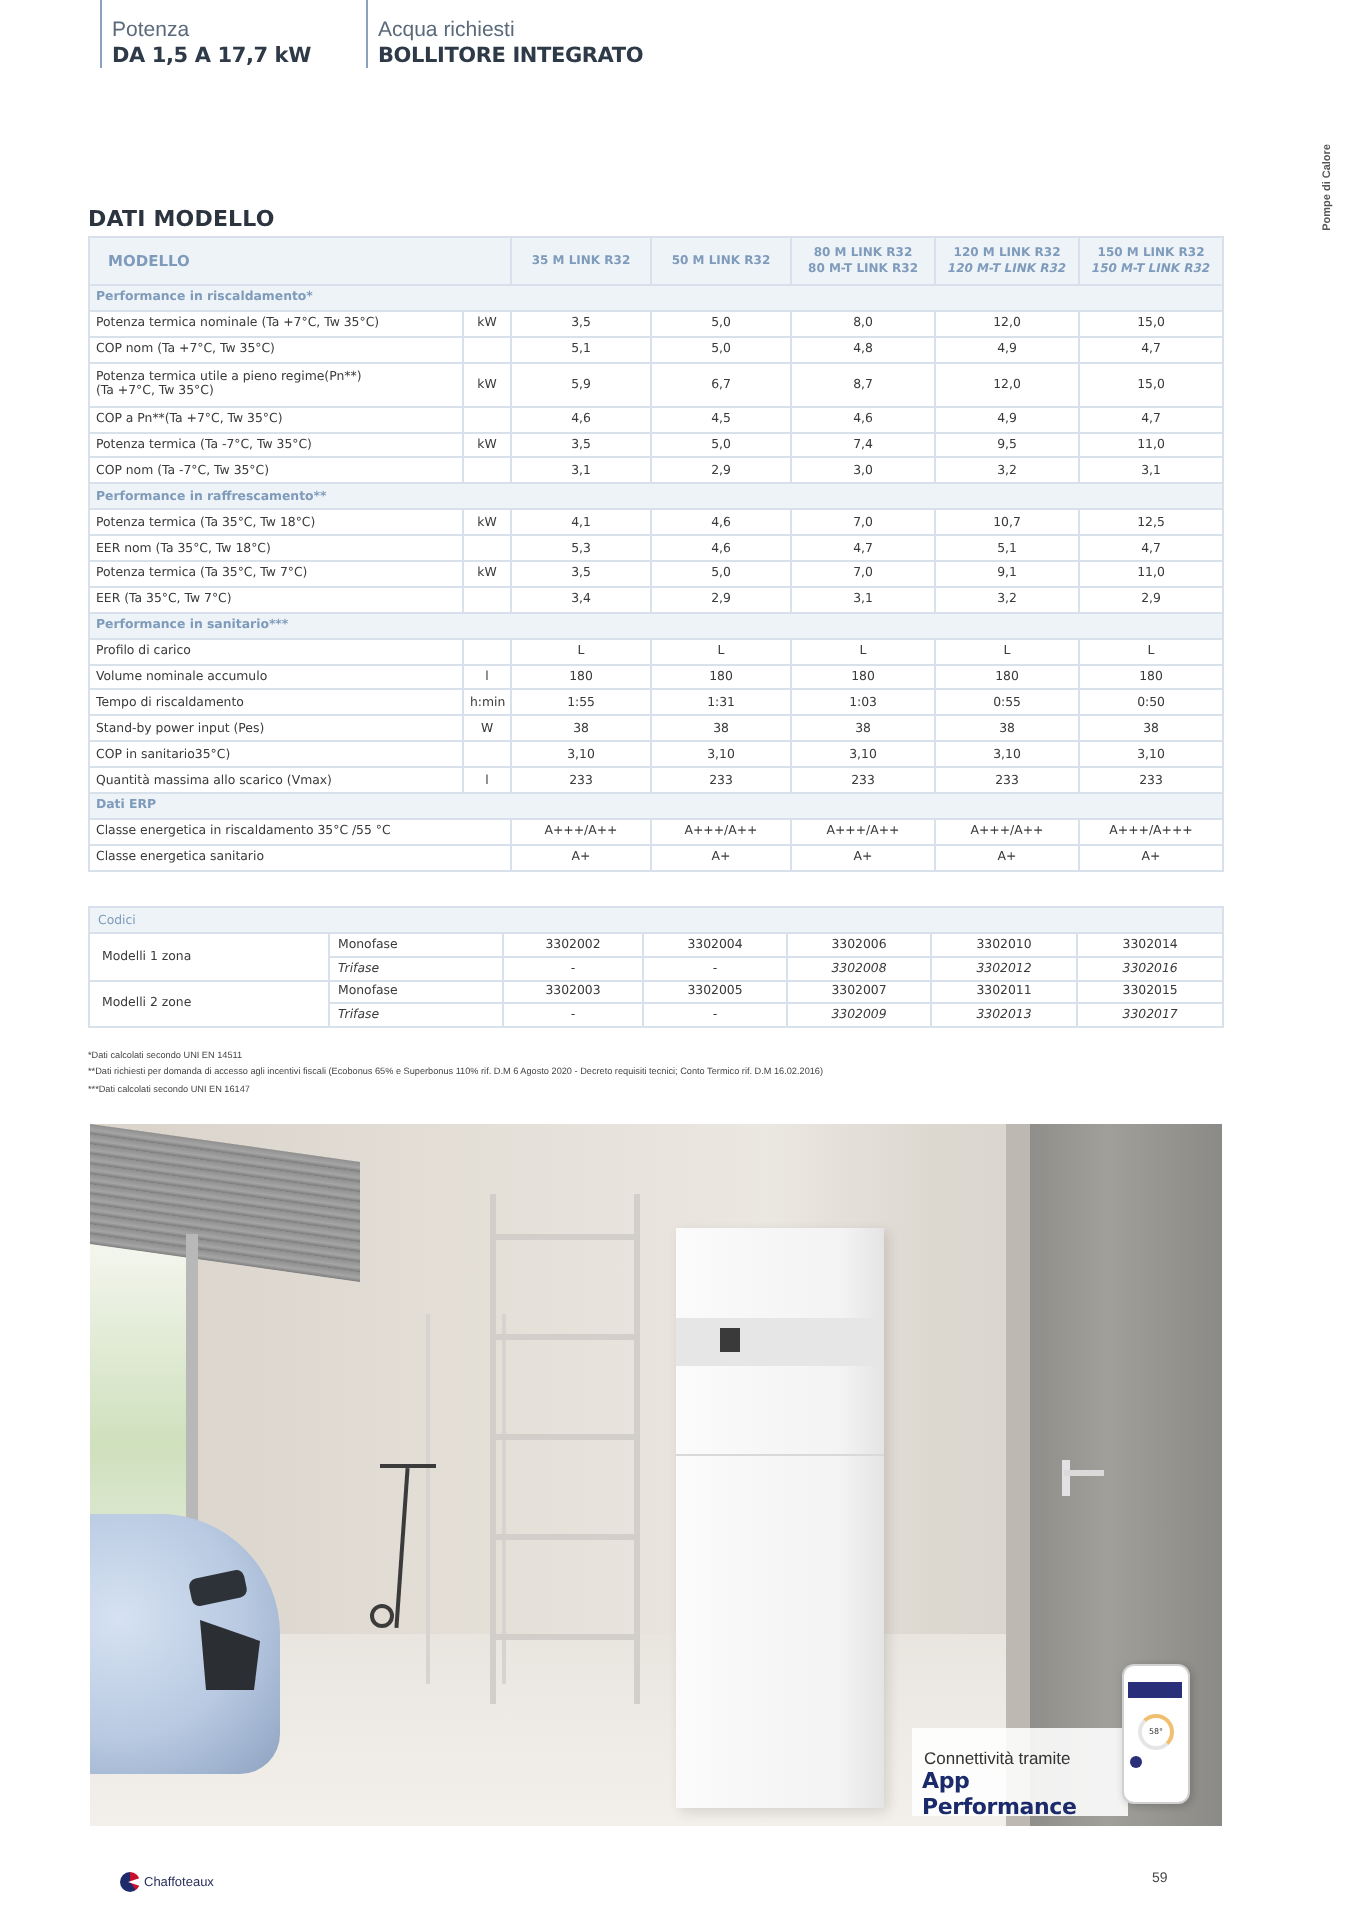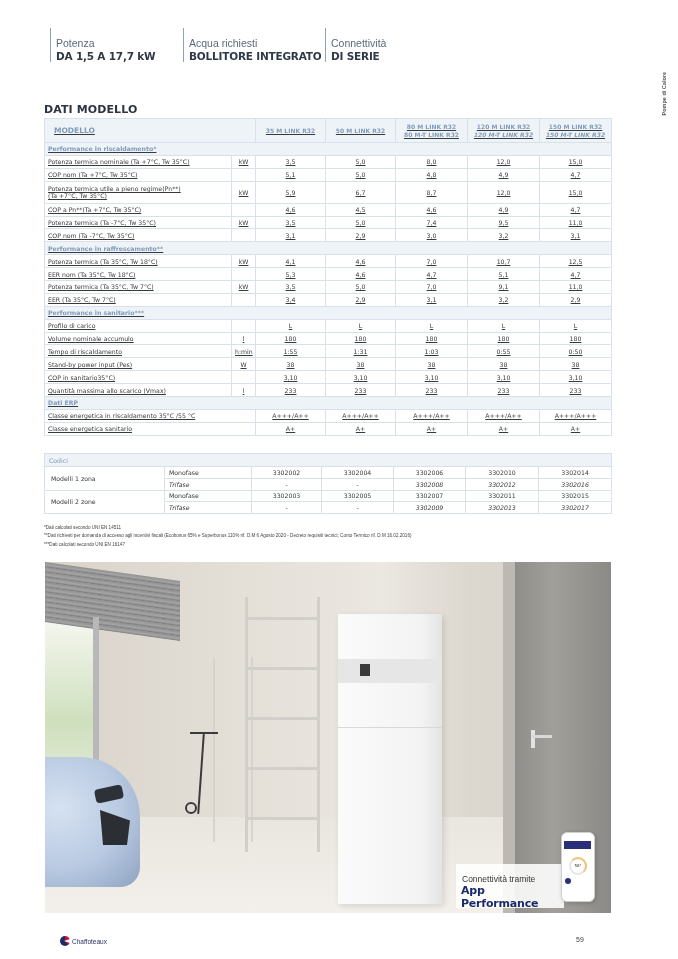--- a/index.html
+++ b/index.html
@@ -1,38 +1,38 @@
 <!DOCTYPE html>
 <html><head>
   <meta charset="utf-8">
   <style>
     * { box-sizing: border-box; margin: 0; padding: 0; }
     html, body { width: 678px; height: 959px; background: #ffffff; overflow: hidden; }
     body { position: relative; font-family: "DejaVu Sans", sans-serif; color: #3a3a3a; }
 
     
     .features { position: absolute; top: 0; left: 50px; height: 40px; display: flex; }
-    .feature { position: relative; padding-left: 6px; margin-right: 0; height: 36px; margin-top: 28px; }
+    .feature { position: relative; padding-left: 6px; margin-right: 0; height: 36px; }
     .feature::before { content: ""; position: absolute; left: 0; top: 0; bottom: 2px; width: 1px; background: #8aa2bd; }
     .feature .lbl { font-size: 10.5px; color: #5b6a7a; padding-top: 9px; line-height: 13px; font-family: "Liberation Sans", sans-serif; }
     .feature .val { font-size: 10.5px; font-weight: bold; color: #2f3a48; line-height: 13px; font-family: "DejaVu Sans", sans-serif; letter-spacing: -0.2px; }
     .f1 { width: 133px; }
     .f2 { width: 146px; }
     .f3 { width: 142px; }
     .f4 { width: 100px; }
 
     .side-label { position: absolute; right: 11px; top: 72px; writing-mode: vertical-rl; transform: rotate(180deg);
       font-size: 5.5px; color: #555; font-family: "Liberation Sans", sans-serif; font-weight: bold; }
 
     .section-title { position: absolute; left: 44px; top: 103px; font-size: 11px; font-weight: bold; color: #2c3440;
       font-family: "DejaVu Sans", sans-serif; letter-spacing: 0.1px; }
 
     
     table { border-collapse: collapse; table-layout: fixed; }
-    .spec { position: absolute; left: 44px; top: 118px; width: 567px; border: 1px solid #c9d5e2; text-decoration: underline; }
+    .spec { position: absolute; left: 44px; top: 118px; width: 567px; border: 1px solid #c9d5e2; }
     .spec td, .spec th { border: 1px solid #d8e1eb; font-size: 6.2px; line-height: 7px; color: #3a3a3a;
       font-family: "DejaVu Sans", sans-serif; font-weight: normal; height: 12.9px; padding: 0 3px; }
     .spec .num, .spec .unit { text-align: center; }
     .spec thead th { background: #eef3f8; color: #7f9bbb; font-weight: bold; text-align: center; height: 24px; font-size: 6px; line-height: 8px; }
     .spec thead th.model { text-align: left; font-size: 7.5px; padding-left: 9px; }
     .spec thead th i { font-style: italic; }
     .spec .sect td { background: #eef3f8; color: #7f9bbb; font-weight: bold; }
     .spec .tall td { height: 22px; }
 
     .codes { position: absolute; left: 44px; top: 453px; width: 567px; border: 1px solid #c9d5e2; }
@@ -97,24 +97,20 @@
 
 <div class="features">
   <div class="feature f1">
     <div class="lbl">Potenza</div>
     <div class="val">DA 1,5 A 17,7 kW</div>
   </div>
   <div class="feature f3">
     <div class="lbl">Acqua richiesti</div>
     <div class="val">BOLLITORE INTEGRATO</div>
   </div>
-  <div class="feature f4">
-    <div class="lbl">Connettività</div>
-    <div class="val">DI SERIE</div>
-  </div>
 </div>
 
 <div class="side-label">Pompe di Calore</div>
 
 <div class="section-title">DATI MODELLO</div>
 
 <table class="spec">
   <colgroup>
     <col style="width:187px">
       <col style="width:24px">

